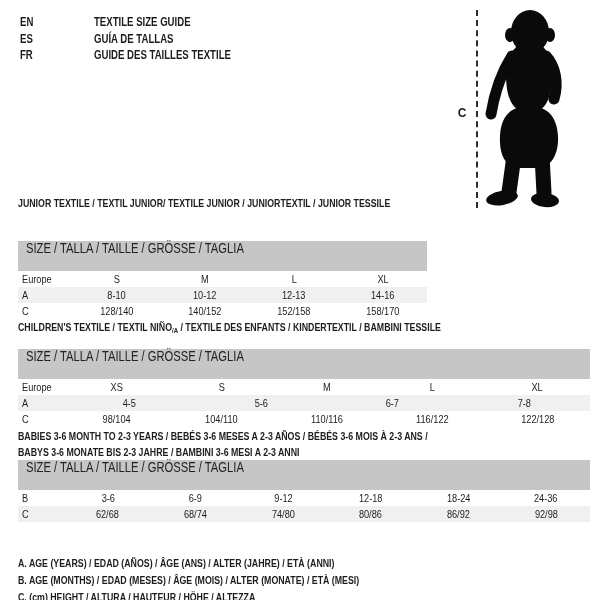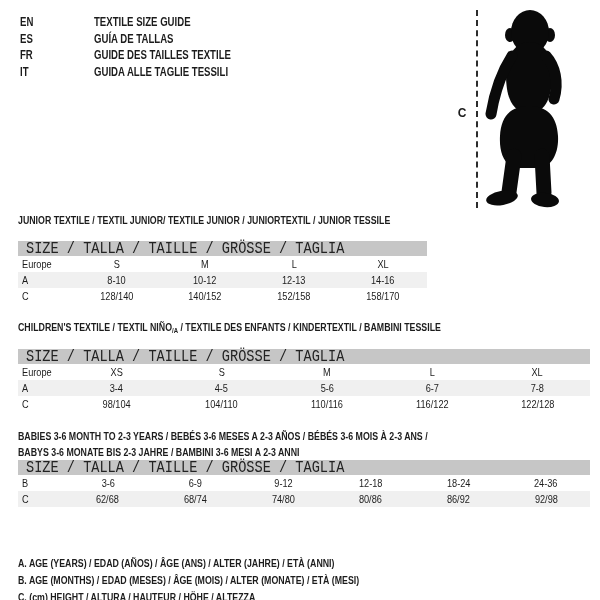--- a/index.html
+++ b/index.html
@@ -21,21 +21,21 @@
   
   .figure{position:absolute;left:450px;top:6px;width:145px;height:205px;}
   .dash-line{position:absolute;left:26px;top:4px;height:198px;width:0;border-left:2px dashed #2c2c2c;}
   .marker-c{position:absolute;left:2px;top:100px;width:20px;text-align:center;font-size:12px;font-weight:700;}
   .silhouette{position:absolute;left:34px;top:2px;}
 
   
   .tbl-title{position:absolute;left:18px;font-size:11px;font-weight:700;line-height:15.5px;}
   .ttl-sub{font-size:7.5px;vertical-align:-2px;letter-spacing:0;}
   .size-table{position:absolute;left:18px;font-size:11.5px;}
-  .size-bar{height:15px;line-height:15px;background:#c6c6c6;color:#222;padding-left:8px;font-size:17px;font-family:Liberation Mono, monospace;}
+  .size-bar{height:30px;line-height:15px;background:#c6c6c6;color:#222;padding-left:8px;font-size:14px;}
   .tr{display:flex;height:16px;line-height:16px;text-decoration:underline;}
   .tr.stripe{background:#f0f0f0;}
   .td{flex:1 1 0;text-align:center;}
   .td.lbl{flex:0 0 auto;text-align:left;padding-left:4px;}
   .t1 .td.lbl{width:50px;}
   .t2 .td.lbl,.t3 .td.lbl{width:42px;}
   .t1{width:409px;}
   .t2,.t3{width:572px;}
 
   
@@ -50,24 +50,20 @@
     <span><span class="cond">TEXTILE SIZE GUIDE</span></span>
   </div>
   <div class="lang-row">
     <span class="lang-code"><span class="cond">ES</span></span>
     <span><span class="cond">GUÍA DE TALLAS</span></span>
   </div>
   <div class="lang-row">
     <span class="lang-code"><span class="cond">FR</span></span>
     <span><span class="cond">GUIDE DES TAILLES TEXTILE</span></span>
   </div>
-  <div class="lang-row">
-    <span class="lang-code"><span class="cond">IT</span></span>
-    <span><span class="cond">GUIDA ALLE TAGLIE TESSILI</span></span>
-  </div>
 </div>
 
 <div class="figure">
   <span class="marker-c">C</span>
   <div class="dash-line"></div>
   <svg class="silhouette" width="90" height="200" viewBox="0 0 88 200" aria-hidden="true">
     <g fill="#0a0a0a" stroke="none">
       <ellipse cx="25" cy="27" rx="5" ry="7"></ellipse>
       <ellipse cx="65" cy="27" rx="5" ry="7"></ellipse>
       <ellipse cx="45" cy="24" rx="19" ry="22"></ellipse>
@@ -76,21 +72,21 @@
       <path d="M61 48 C70 58 74 74 69 91" fill="none" stroke="#0a0a0a" stroke-width="11" stroke-linecap="round"></path>
       <path d="M44 98 C62 98 72 108 73 128 C74 146 66 158 56 160 L32 160 C20 158 14 146 15 128 C16 108 26 98 44 98 Z"></path>
       <path d="M29 148 L24 184" fill="none" stroke="#0a0a0a" stroke-width="15" stroke-linecap="round"></path>
       <path d="M57 148 L59 185" fill="none" stroke="#0a0a0a" stroke-width="15" stroke-linecap="round"></path>
       <ellipse cx="17" cy="190" rx="16" ry="7" transform="rotate(-10 17 190)"></ellipse>
       <ellipse cx="60" cy="192" rx="14" ry="7" transform="rotate(6 60 192)"></ellipse>
     </g>
   </svg>
 </div>
 
-<div class="tbl-title" style="top:213px;">
+<div class="tbl-title" style="top:196px;">
   <span class="cond">JUNIOR TEXTILE / TEXTIL JUNIOR/ TEXTILE JUNIOR / JUNIORTEXTIL / JUNIOR TESSILE</span>
 </div>
 <div class="size-table t1" style="top:241px;">
   <div class="size-bar">
     <span class="cond">SIZE / TALLA / TAILLE / GRÖSSE / TAGLIA</span>
   </div>
   <div class="tr">
     <div class="td lbl"><span class="cond">Europe</span></div>
     <div class="td"><span class="cond c">S</span></div>
     <div class="td"><span class="cond c">M</span></div>
@@ -123,21 +119,20 @@
   <div class="tr">
     <div class="td lbl"><span class="cond">Europe</span></div>
     <div class="td"><span class="cond c">XS</span></div>
     <div class="td"><span class="cond c">S</span></div>
     <div class="td"><span class="cond c">M</span></div>
     <div class="td"><span class="cond c">L</span></div>
     <div class="td"><span class="cond c">XL</span></div>
   </div>
   <div class="tr stripe">
     <div class="td lbl"><span class="cond">A</span></div>
-    <div class="td"><span class="cond c">3-4</span></div>
     <div class="td"><span class="cond c">4-5</span></div>
     <div class="td"><span class="cond c">5-6</span></div>
     <div class="td"><span class="cond c">6-7</span></div>
     <div class="td"><span class="cond c">7-8</span></div>
   </div>
   <div class="tr">
     <div class="td lbl"><span class="cond">C</span></div>
     <div class="td"><span class="cond c">98/104</span></div>
     <div class="td"><span class="cond c">104/110</span></div>
     <div class="td"><span class="cond c">110/116</span></div>

